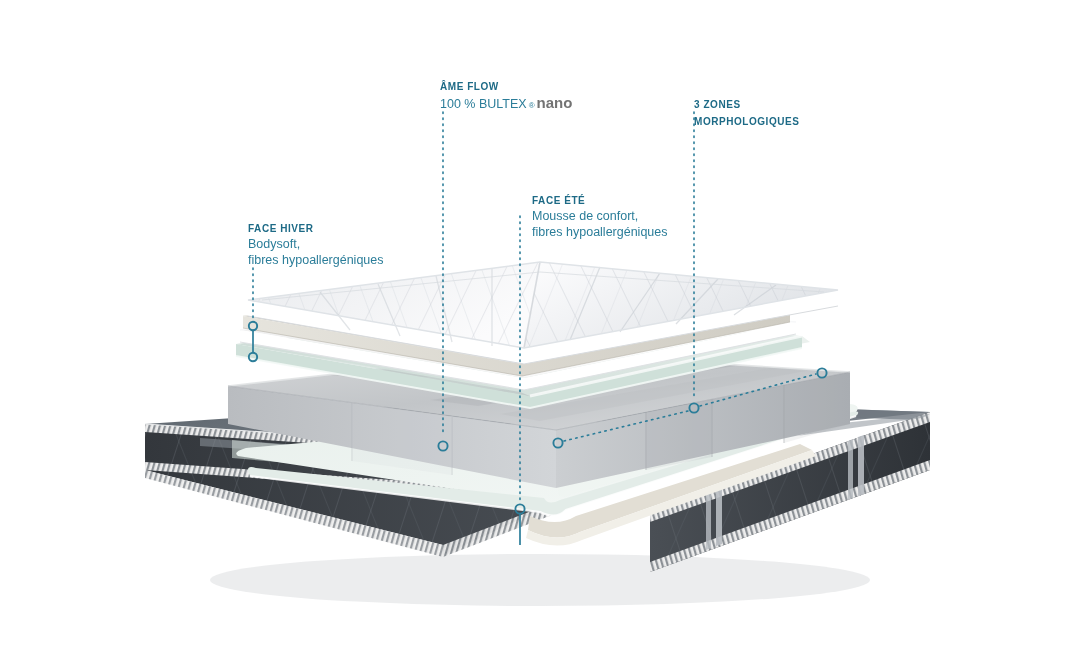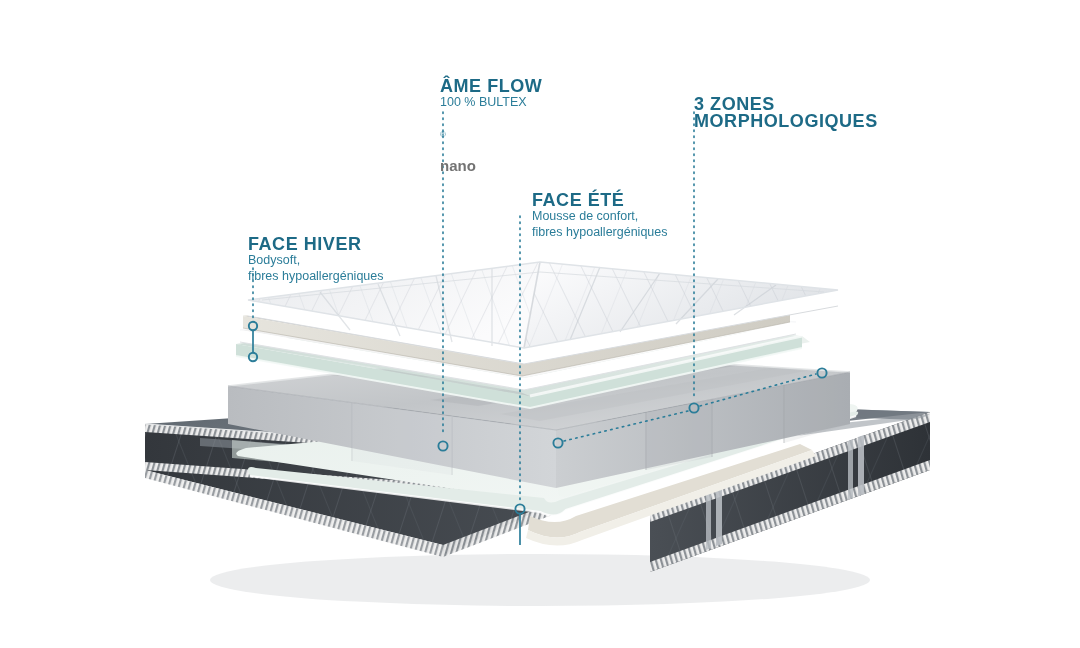--- a/index.html
+++ b/index.html
@@ -2,28 +2,28 @@
 <html><head>
 <meta charset="utf-8">
 <style>
   html,body{margin:0;padding:0;background:#fff;}
   body{width:1080px;height:648px;overflow:hidden;
        font-family:"Liberation Sans","DejaVu Sans",sans-serif;}
   #stage{position:relative;width:1080px;height:648px;background:#ffffff;}
   svg.art{position:absolute;left:0;top:0;width:1080px;height:648px;}
 
   .label{position:absolute;}
-  .lbl-title{font-size:18px;font-weight:bold;letter-spacing:.55px;
+  .lbl-title{font-size:10px;font-weight:bold;letter-spacing:.55px;
              color:#1d6a86;line-height:17px;white-space:nowrap;}
   .lbl-sub{font-size:12.5px;font-weight:normal;color:#2b7d99;
            line-height:15.5px;white-space:nowrap;}
   .lbl-sub.big{font-size:15px;font-weight:bold;color:#737373;
                letter-spacing:0;}
   .sup{font-size:8px;vertical-align:super;}
-  .inline-wrap{display:flex;align-items:baseline;gap:16px;flex-direction:column;}
+  .inline-wrap{display:flex;align-items:baseline;gap:2px;}
 </style>
 </head>
 <body>
 
 <div id="stage">
 
   <svg class="art" viewBox="0 0 1080 648">
     <defs>
       <linearGradient id="gQuiltTopL" x1="0" y1="0" x2="1" y2="0.4">
         <stop offset="0" stop-color="#e9ebee"></stop>
@@ -312,21 +312,21 @@
       <circle cx="253" cy="326" r="4.2"></circle>
       <circle cx="253" cy="357" r="4.2"></circle>
       <circle cx="443" cy="446" r="4.6"></circle>
       <circle cx="520" cy="509" r="4.6"></circle>
       <circle cx="694" cy="408" r="4.6"></circle>
       <circle cx="822" cy="373" r="4.6"></circle>
       <circle cx="558" cy="443" r="4.6"></circle>
     </g>
   </svg>
 
-  <div class="label" style="left:248px;top:220px;margin-top:16px;">
+  <div class="label" style="left:248px;top:220px;">
     <div class="lbl-title">FACE HIVER</div>
     <div class="lbl-sub">Bodysoft,</div>
     <div class="lbl-sub">fibres hypoallergéniques</div>
   </div>
 
   <div class="label" style="left:440px;top:78px;">
     <div class="lbl-title">ÂME FLOW</div>
     <div class="inline-wrap">
       <span class="lbl-sub">100 % BULTEX</span>
         <span class="lbl-sub sup">®</span>

